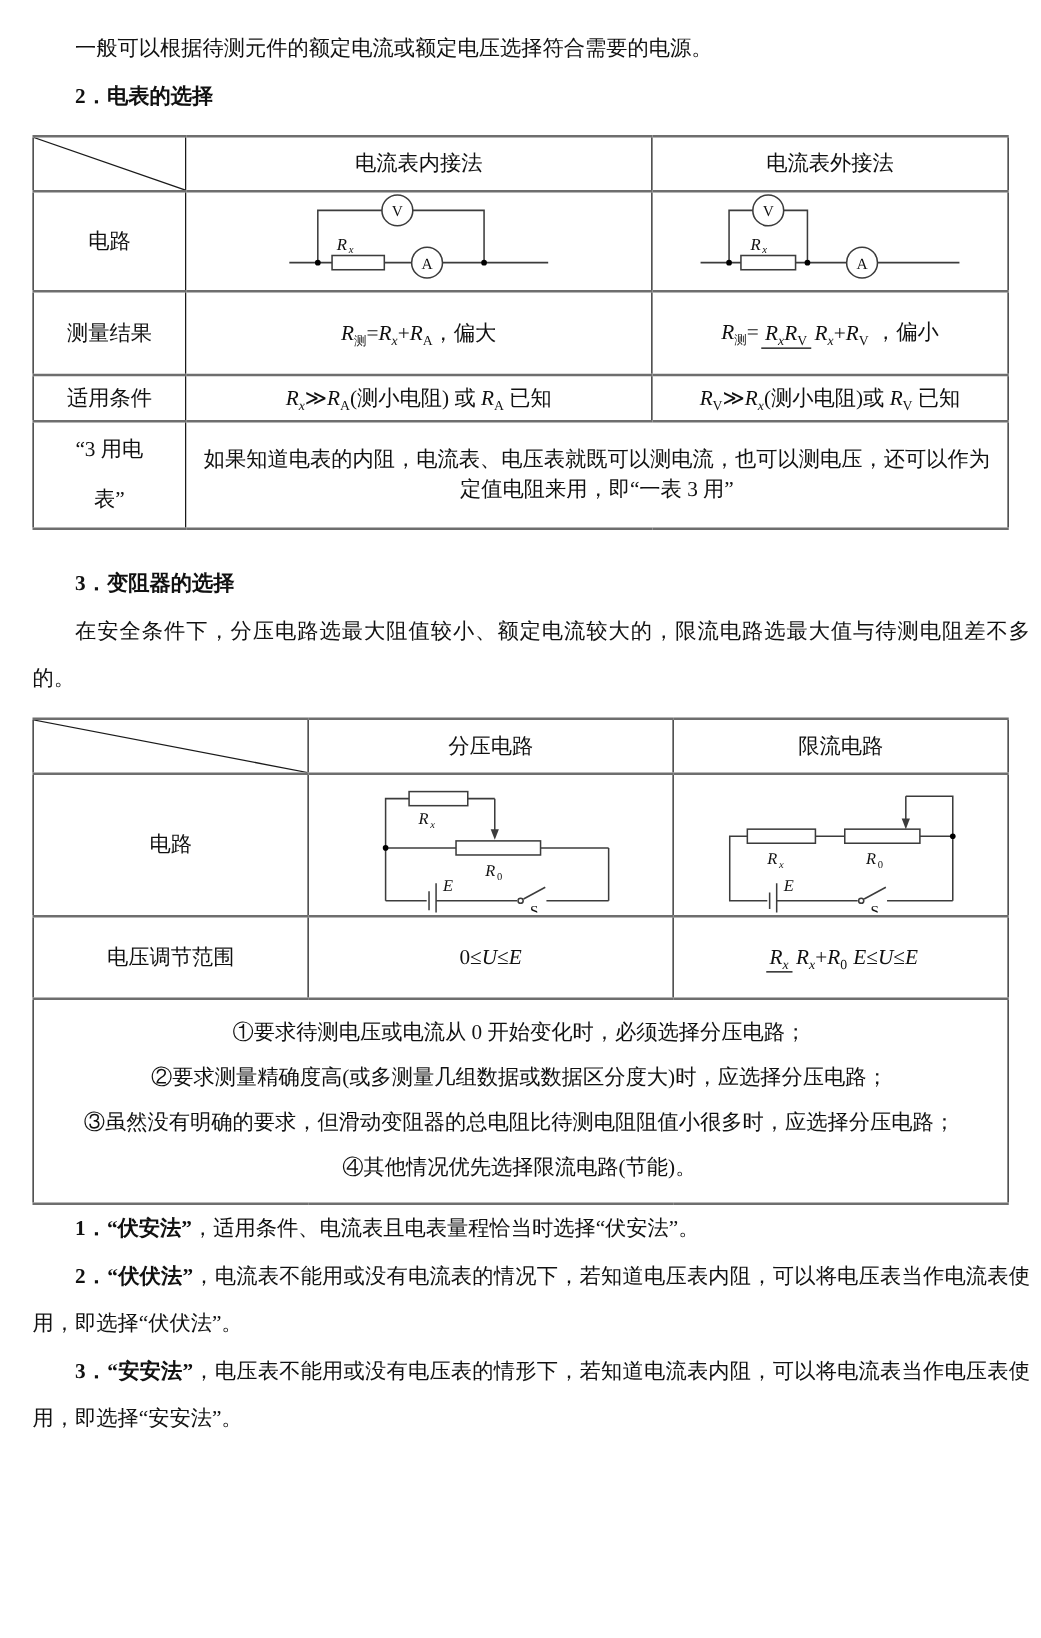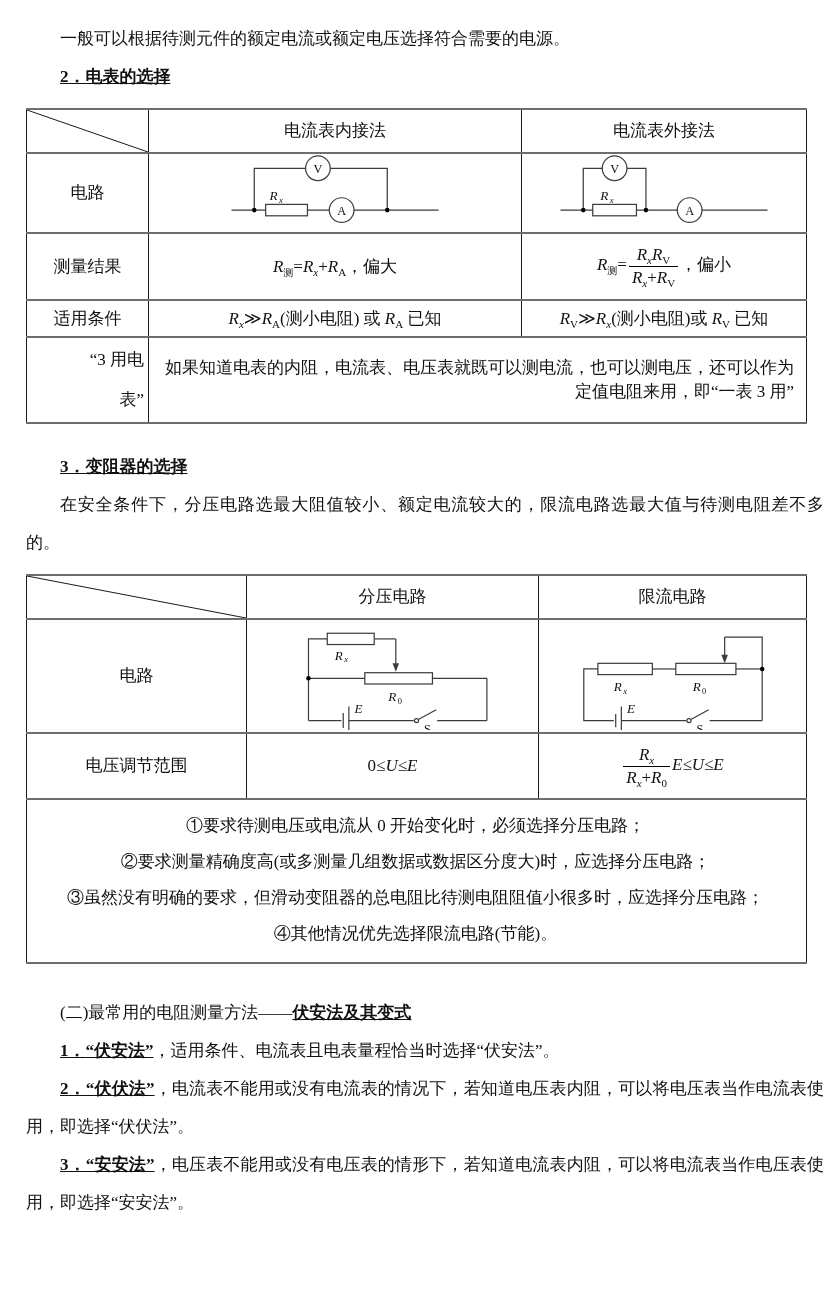--- a/index.html
+++ b/index.html
@@ -7,48 +7,48 @@
     position:relative;
     width:833px;height:1310px;
     background:#fff;color:#111;
     font-family:"Liberation Serif","DejaVu Serif",serif;
     font-size:17px;
     box-sizing:border-box;
     padding:20px 9px 0 26px;
     overflow:hidden;
   }
   p{margin:0;line-height:38px;text-align:justify;text-indent:2em;}
-  .hd{font-weight:700;text-decoration:underline;}
+  .hd{font-weight:700;}
   .sec2{margin-top:0;}
   .tbl{border-collapse:collapse;table-layout:fixed;width:780px;margin:0;}
   .tbl td{
     border-left:1px solid #1a1a1a;border-right:1px solid #1a1a1a;
     border-top:2px solid #6e6e6e;border-bottom:2px solid #6e6e6e;
     text-align:center;vertical-align:middle;padding:1px 4px;
     line-height:24px;
   }
   .r-head td{height:40px;margin-top:26px;}
   .r-circ1 td{height:76px;}
   .r-err td{height:37px;}
   .r-res td{height:63px;}
   .r-cond td{height:33px;}
-  .r-three td{height:80px;text-align:right;}
+  .r-three td{height:80px;}
   .r-circ2 td{height:110px;}
   .r-volt td{height:62px;}
   .diag-cell{position:relative;padding:0;}
   .diag-cell svg{position:absolute;left:0;top:0;width:100%;height:100%;display:block;}
   .lefttxt{text-align:right;line-height:38px;padding:2px 12px !important;}
   .notes-cell{text-align:left;padding:8px 8px 10px 6px !important;}
   .notes-cell div{line-height:36px;}
   .f{font-weight:400;}
   .f i{font-style:italic;}
   .f sub{font-size:11px;line-height:0;}
   .f sub.cjk{font-size:10px;font-style:normal;}
   .f sub.it{font-style:italic;}
-  .frac{display:inline-flex;flex-direction:column;vertical-align:middle;text-align:center;margin:0 2px;line-height:22px;}
+  .frac{display:inline-flex;flex-direction:row;vertical-align:middle;text-align:center;margin:0 2px;line-height:22px;}
   .frac .nline{border-bottom:1.6px solid #000;padding:0 3px;}
   .frac .dline{padding:0 3px;}
   .gap-t1{height:12px;}
   .h3wrap{margin-top:24px;}
   .sec4{margin-top:30px;}
   .ckt{display:block;margin:0 auto;}
   .ckt text{font-family:"Liberation Serif","DejaVu Serif",serif;}
   .ckt .var{font-style:italic;font-size:14px;fill:#111;}
   .ckt .sub{font-style:italic;font-size:9px;fill:#111;}
   .ckt .subn{font-style:normal;font-size:9px;fill:#111;}
@@ -252,21 +252,20 @@
       <td class="notes-cell" colspan="3">
         <div>①要求待测电压或电流从 0 开始变化时，必须选择分压电路；</div>
         <div>②要求测量精确度高(或多测量几组数据或数据区分度大)时，应选择分压电路；</div>
         <div>③虽然没有明确的要求，但滑动变阻器的总电阻比待测电阻阻值小很多时，应选择分压电路；</div>
         <div>④其他情况优先选择限流电路(节能)。</div>
       </td>
     </tr>
   </tbody>
     </table>
 
-  <p class="sec4"><span>(二)最常用的电阻测量方法——</span><span class="hd">伏安法及其变式</span></p>
 
   <p><span class="hd">1．</span><span class="hd">“伏安法”</span><span>，适用条件、电流表且电表量程恰当时选择“伏安法”。</span></p>
 
   <p><span class="hd">2．</span><span class="hd">“伏伏法”</span><span>，电流表不能用或没有电流表的情况下，若知道电压表内阻，可以将电压表当作电流表使用，即选择“伏伏法”。</span></p>
 
   <p><span class="hd">3．</span><span class="hd">“安安法”</span><span>，电压表不能用或没有电压表的情形下，若知道电流表内阻，可以将电流表当作电压表使用，即选择“安安法”。</span></p>
 
 </div>
 
 </body></html>

